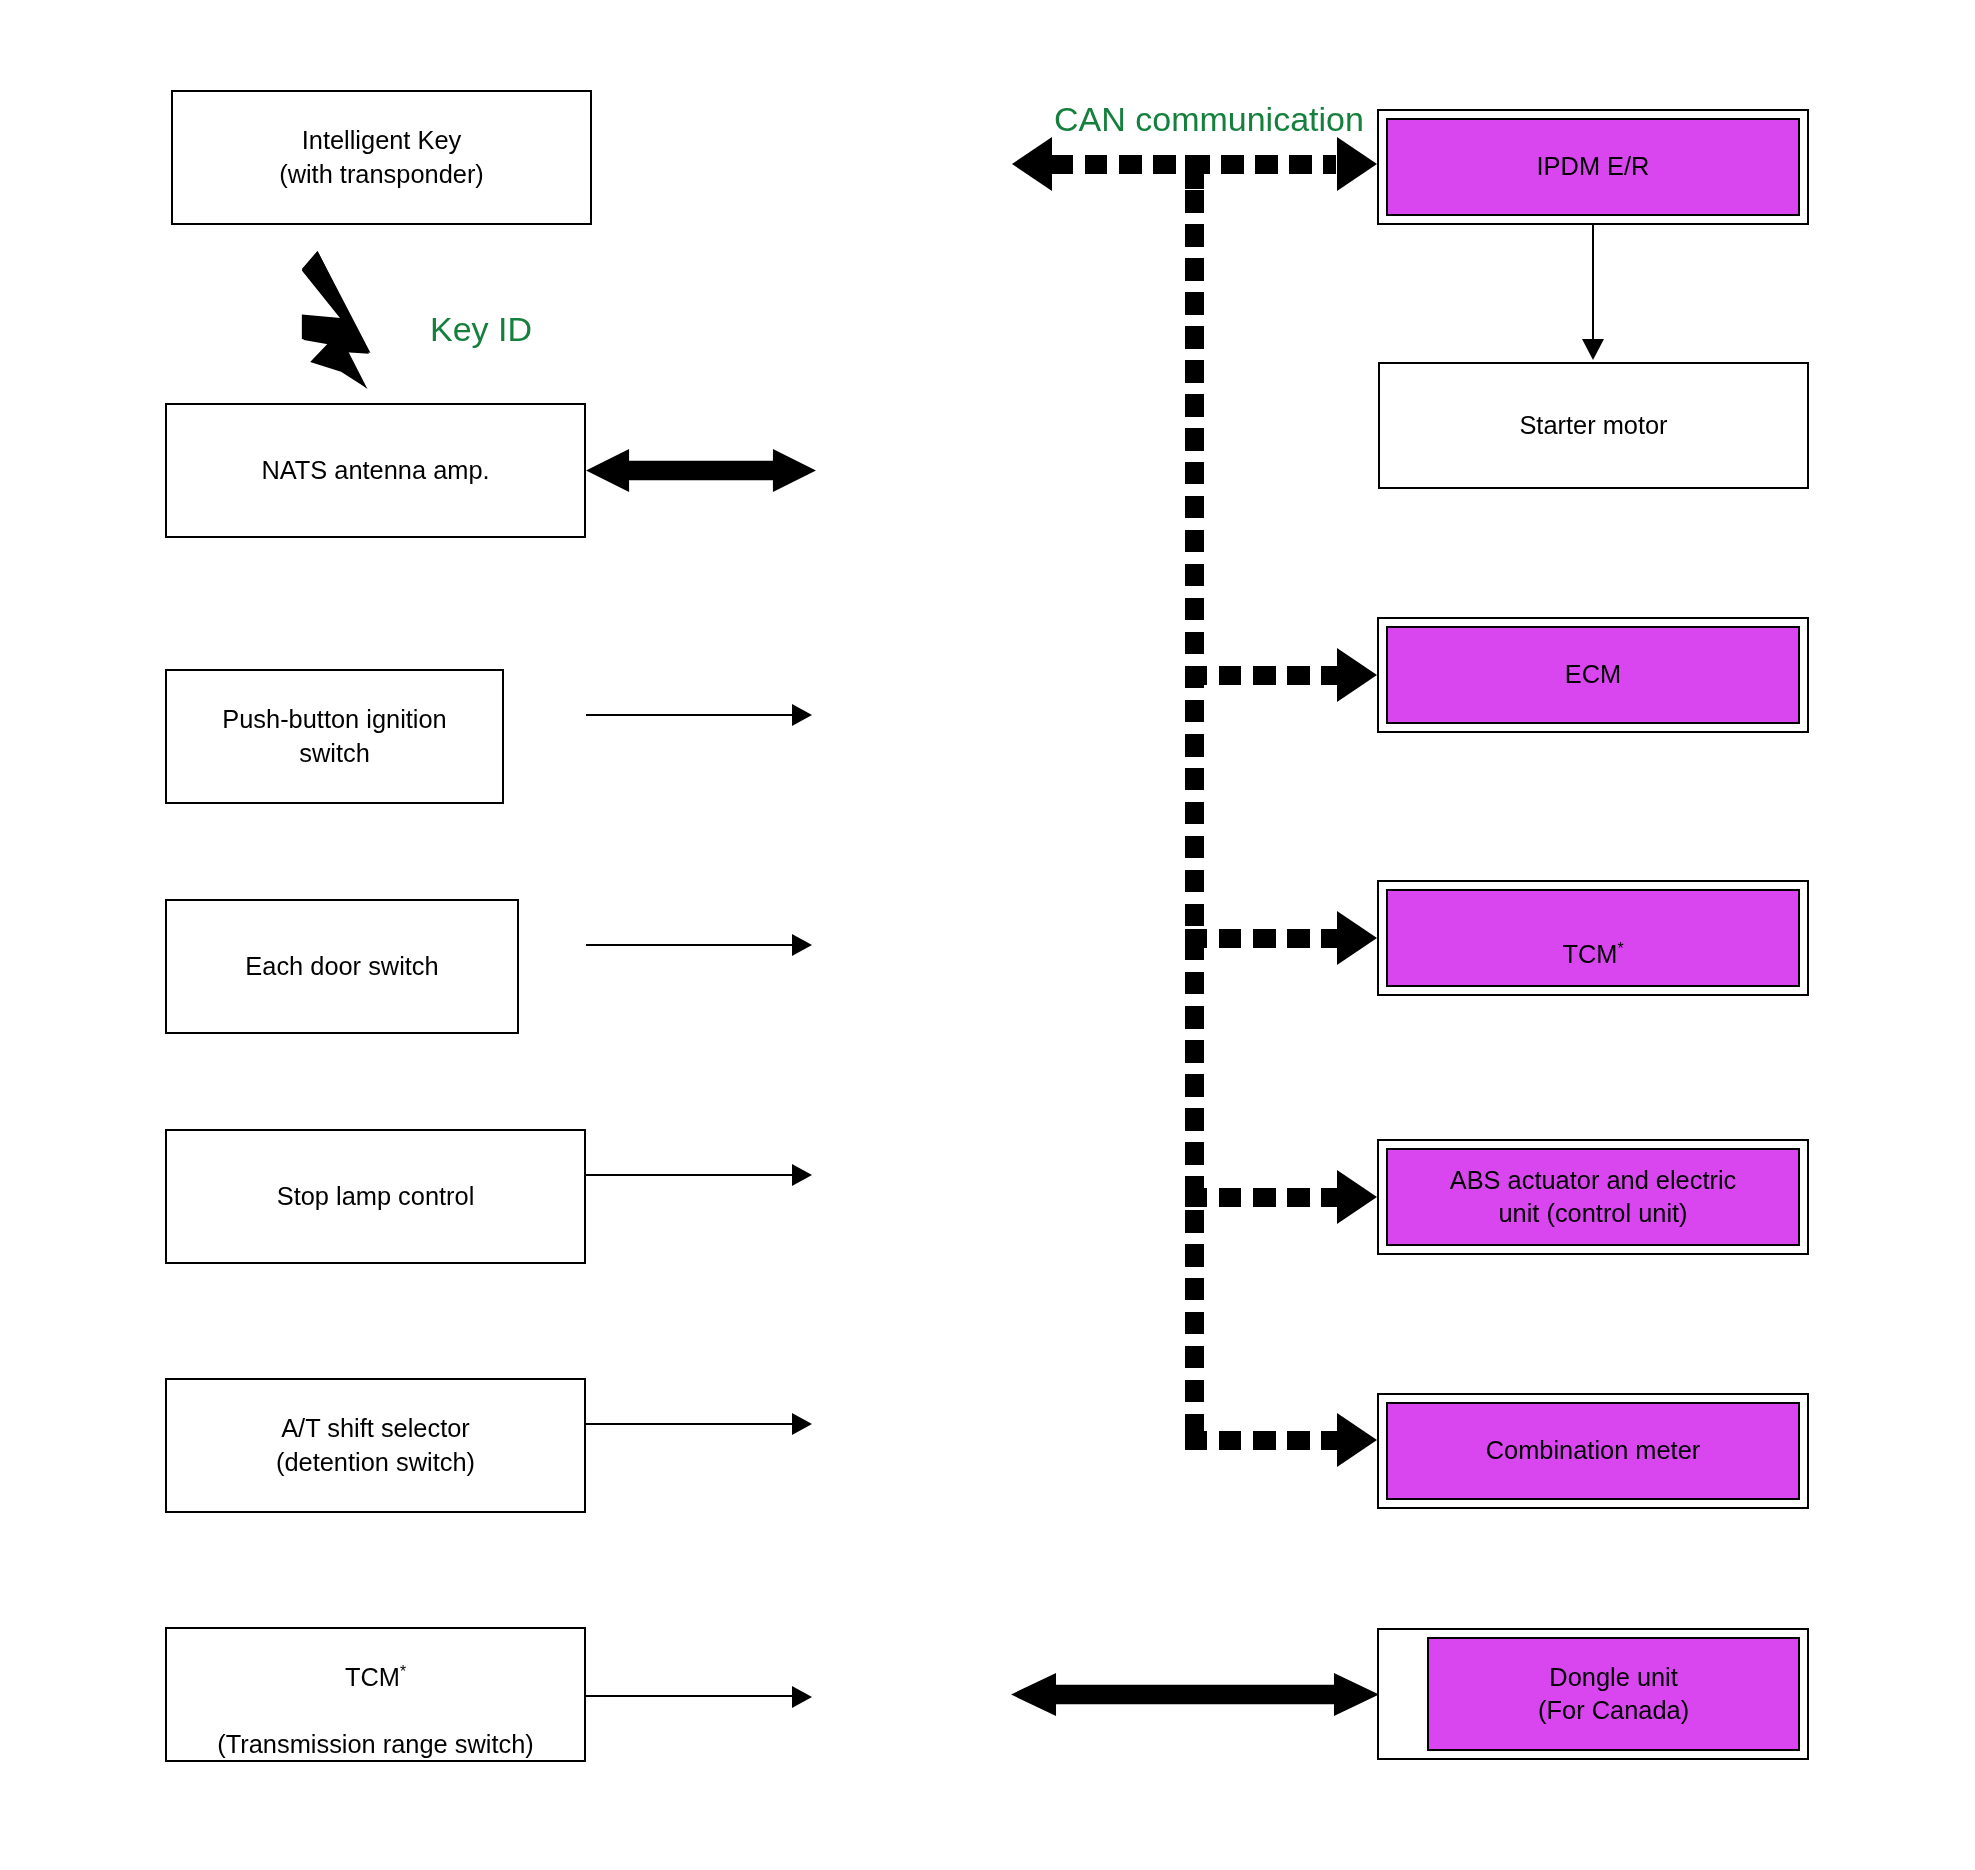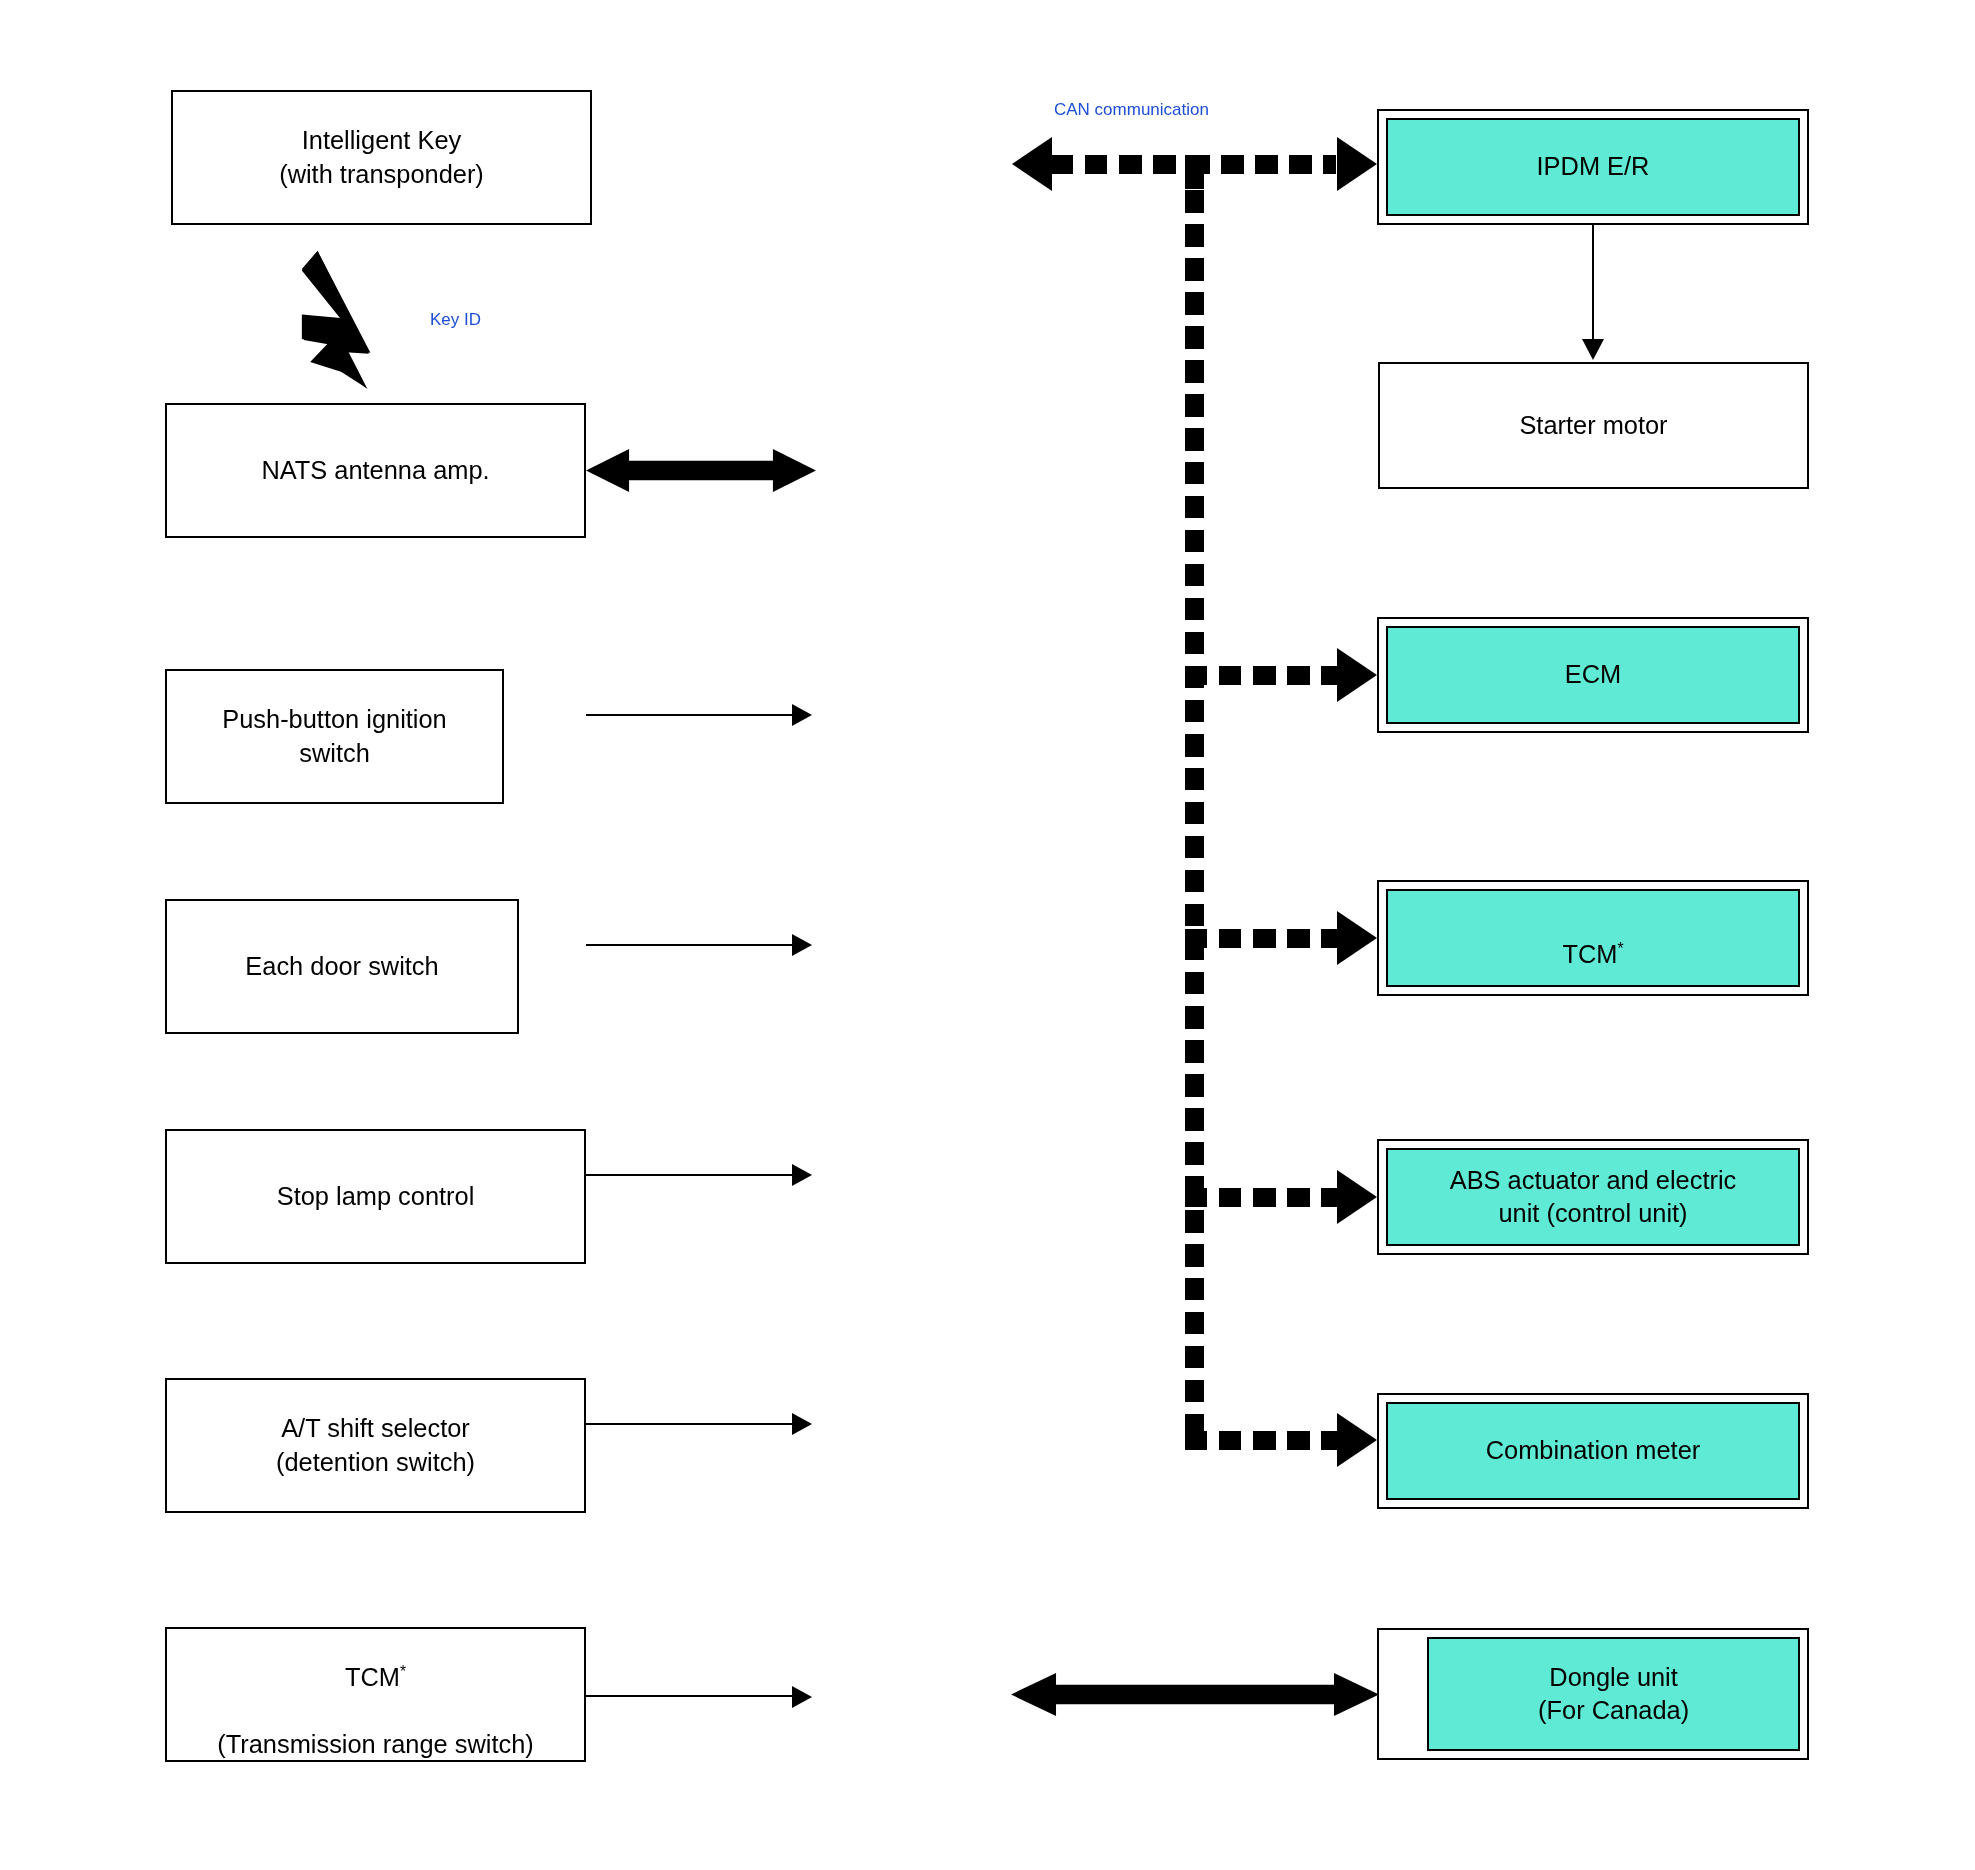--- a/index.html
+++ b/index.html
@@ -42,21 +42,21 @@
   }
   .box.dbl > .inner {
     box-sizing: border-box;
     width: 100%;
     height: 100%;
     border: 2.4px solid #000000;
     display: flex;
     align-items: center;
     justify-content: center;
     text-align: center;
-    background: #5eead4;
+    background: #d946ef;
   }
 
   
   #bcm-column .label {
     font-size: 26.4px;
   }
 
   
   .thin-line {
     position: absolute;
@@ -125,22 +125,22 @@
     width: 0;
     height: 0;
     border-top: 27px solid transparent;
     border-bottom: 27px solid transparent;
     border-right: 40px solid #000000;
   }
 
   
   .free-text {
     position: absolute;
-    font-size: 17px;
-    color: #1d4ed8;
+    font-size: 34px;
+    color: #15803d;
     white-space: nowrap;
   }
 
   
   #key-id-bolt { position: absolute; }
   #key-id-bolt svg { display: block; }
 
   sup.star {
     font-size: 0.62em;
     vertical-align: super;

